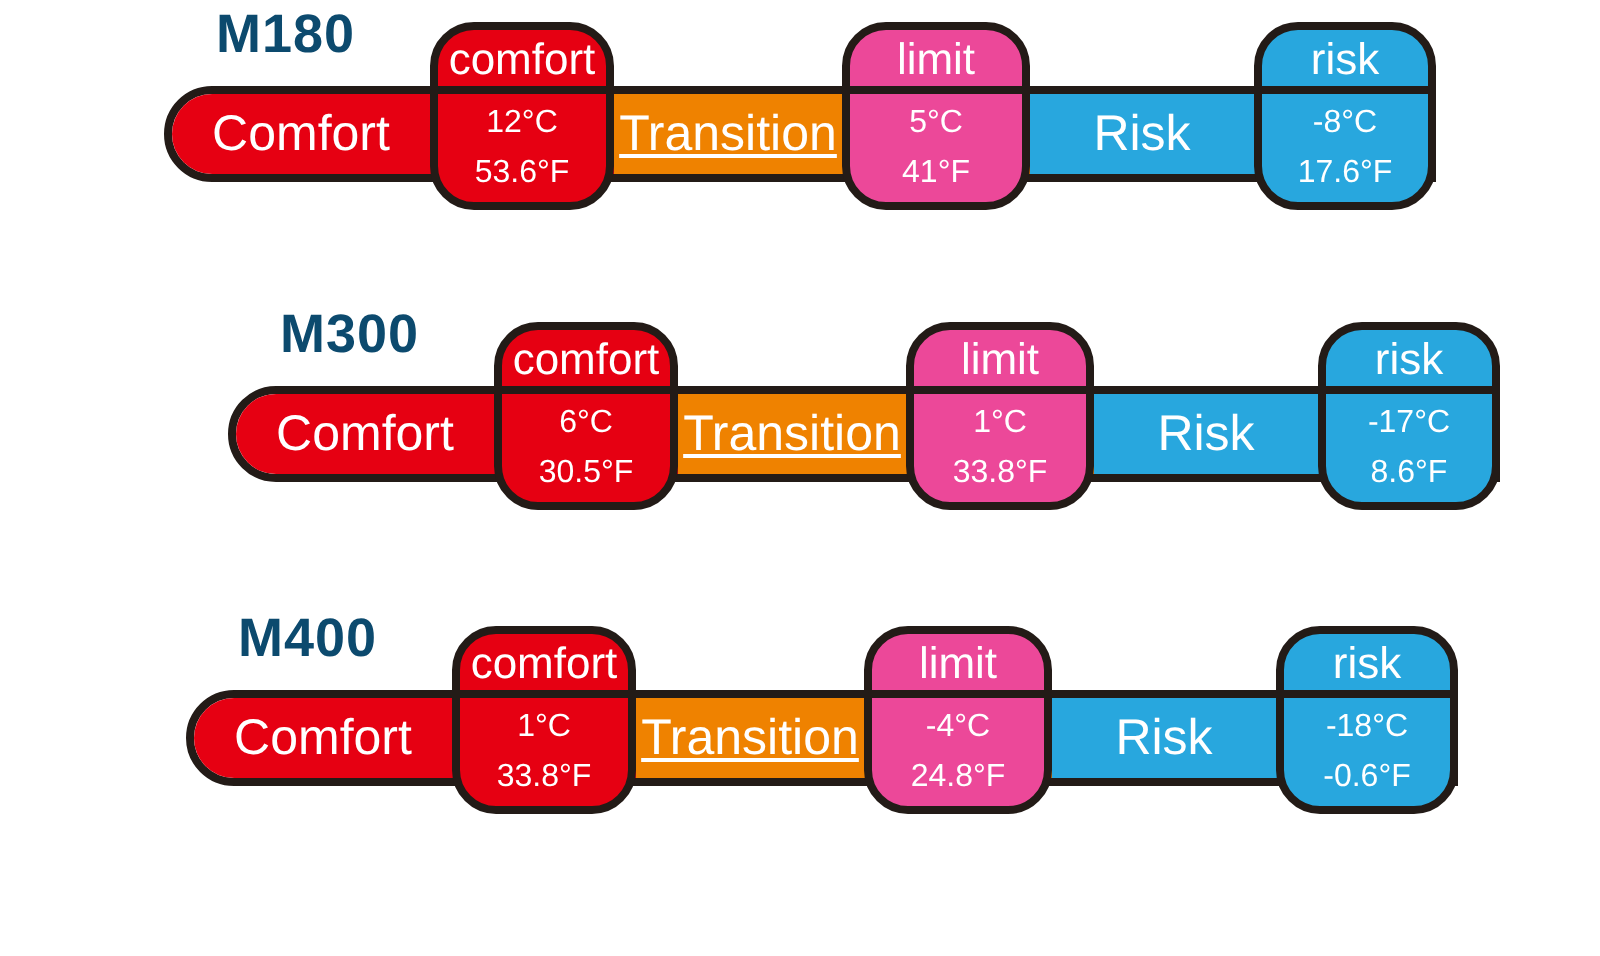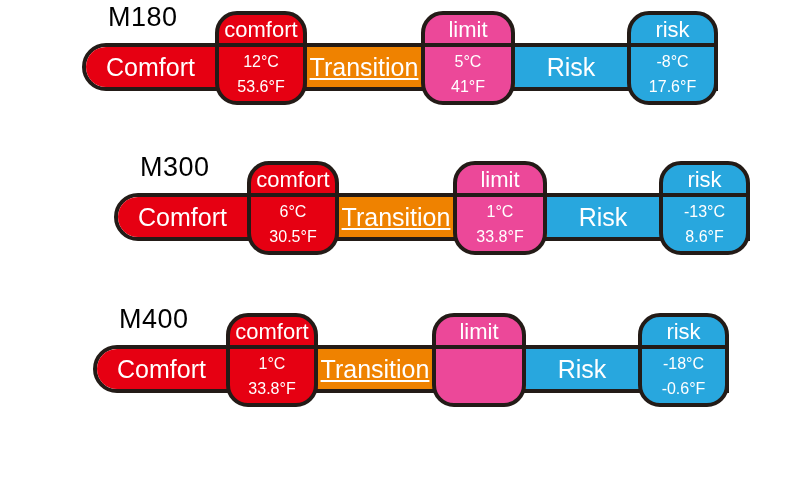--- a/index.html
+++ b/index.html
@@ -13,22 +13,22 @@
   }
   .row { position: absolute; left: 0; width: 800px; height: 112px; }
   .row-1 { top: 4px; }
   .row-2 { top: 154px; margin-left: 32px; }
   .row-3 { top: 306px; margin-left: 11px; }
 
   .model {
     position: absolute;
     left: 108px; top: -2px;
     font-size: 27px;
-    font-weight: 400;
-    color: #000000;
+    font-weight: 700;
+    color: #0c4a6e;
     letter-spacing: 0.5px;
   }
 
   .bar {
     position: absolute;
     left: 82px; top: 39px;
     width: 636px; height: 48px;
     box-sizing: border-box;
     border: 4px solid #231b17;
     border-radius: 26px 0 0 26px;
@@ -138,21 +138,21 @@
     <div class="tag tag-limit">
       <div class="tag-label">limit</div>
       <div class="tag-temps">
         <div>1°C</div>
         <div>33.8°F</div>
       </div>
     </div>
     <div class="tag tag-risk">
       <div class="tag-label">risk</div>
       <div class="tag-temps">
-        <div>-13°C</div>
+        <div>-17°C</div>
         <div>8.6°F</div>
       </div>
     </div>
   </div>
 
   <div class="row row-3">
     <div class="model">M400</div>
     <div class="bar">
       <div class="seg seg-comfort"></div>
       <div class="seg seg-transition"></div>
@@ -163,20 +163,24 @@
     </div>
     <div class="tag tag-comfort">
       <div class="tag-label">comfort</div>
       <div class="tag-temps">
         <div>1°C</div>
         <div>33.8°F</div>
       </div>
     </div>
     <div class="tag tag-limit">
       <div class="tag-label">limit</div>
+      <div class="tag-temps">
+        <div>-4°C</div>
+        <div>24.8°F</div>
+      </div>
     </div>
     <div class="tag tag-risk">
       <div class="tag-label">risk</div>
       <div class="tag-temps">
         <div>-18°C</div>
         <div>-0.6°F</div>
       </div>
     </div>
   </div>
 

